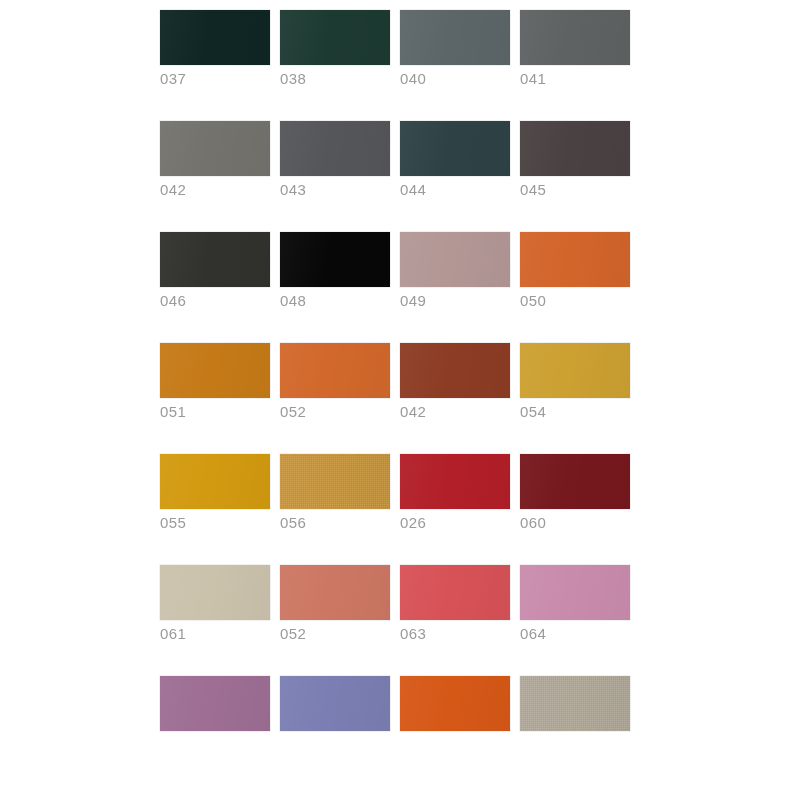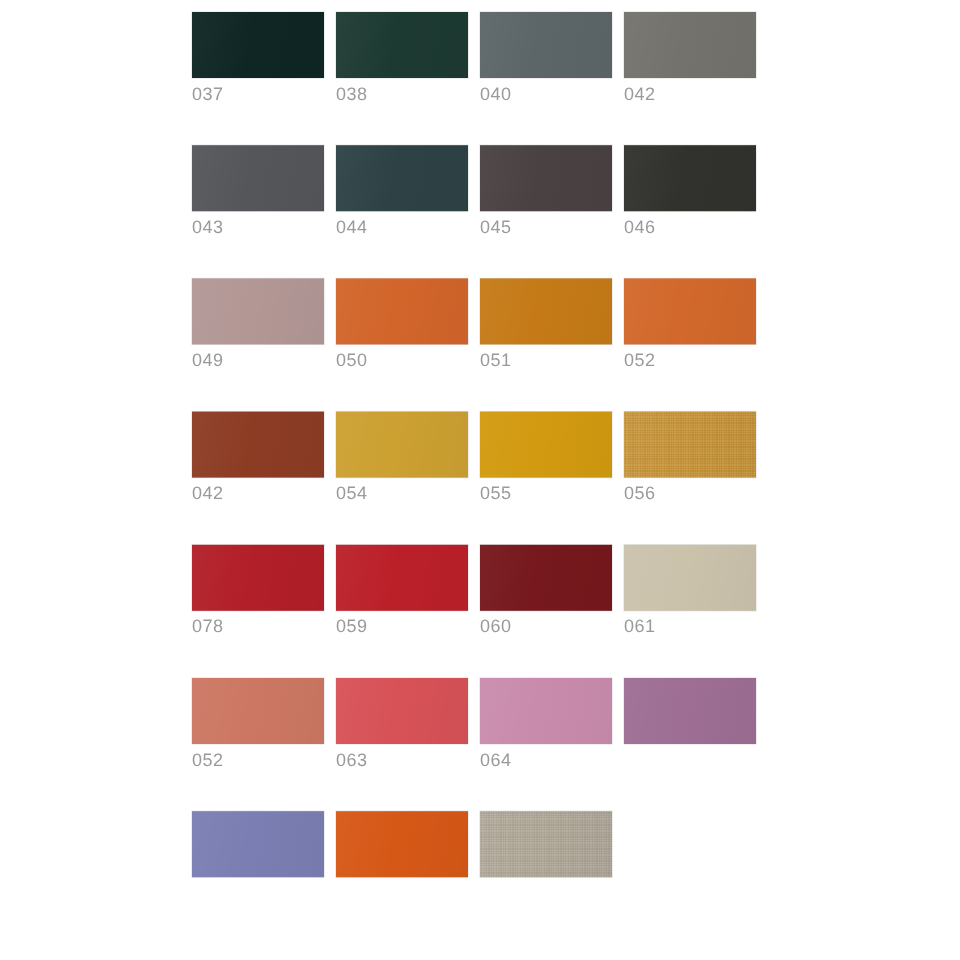--- a/index.html
+++ b/index.html
@@ -79,38 +79,46 @@
       </div>
       <div class="swatch-cell">
         <div class="swatch-chip sheen" style="background-color: rgb(29, 58, 50);"></div>
         <span class="swatch-label">038</span>
       </div>
       <div class="swatch-cell">
         <div class="swatch-chip sheen" style="background-color: rgb(92, 102, 104);"></div>
         <span class="swatch-label">040</span>
       </div>
       <div class="swatch-cell">
+        <div class="swatch-chip sheen" style="background-color: rgb(95, 98, 99);"></div>
+        <span class="swatch-label">041</span>
+      </div>
+      <div class="swatch-cell">
         <div class="swatch-chip sheen" style="background-color: rgb(116, 114, 108);"></div>
         <span class="swatch-label">042</span>
       </div>
       <div class="swatch-cell">
         <div class="swatch-chip sheen" style="background-color: rgb(85, 86, 90);"></div>
         <span class="swatch-label">043</span>
       </div>
       <div class="swatch-cell">
         <div class="swatch-chip sheen" style="background-color: rgb(46, 66, 70);"></div>
         <span class="swatch-label">044</span>
       </div>
       <div class="swatch-cell">
         <div class="swatch-chip sheen" style="background-color: rgb(74, 66, 66);"></div>
         <span class="swatch-label">045</span>
       </div>
       <div class="swatch-cell">
         <div class="swatch-chip sheen" style="background-color: rgb(49, 49, 46);"></div>
         <span class="swatch-label">046</span>
+      </div>
+      <div class="swatch-cell">
+        <div class="swatch-chip sheen" style="background-color: rgb(7, 7, 7);"></div>
+        <span class="swatch-label">048</span>
       </div>
       <div class="swatch-cell">
         <div class="swatch-chip sheen" style="background-color: rgb(178, 151, 149);"></div>
         <span class="swatch-label">049</span>
       </div>
       <div class="swatch-cell">
         <div class="swatch-chip sheen" style="background-color: rgb(210, 101, 42);"></div>
         <span class="swatch-label">050</span>
       </div>
       <div class="swatch-cell">
@@ -132,25 +140,21 @@
       <div class="swatch-cell">
         <div class="swatch-chip sheen" style="background-color: rgb(210, 154, 16);"></div>
         <span class="swatch-label">055</span>
       </div>
       <div class="swatch-cell">
         <div class="swatch-chip textured sheen" style="background-color: rgb(200, 148, 55);"></div>
         <span class="swatch-label">056</span>
       </div>
       <div class="swatch-cell">
         <div class="swatch-chip sheen" style="background-color: rgb(178, 31, 40);"></div>
-        <span class="swatch-label">078</span>
-      </div>
-      <div class="swatch-cell">
-        <div class="swatch-chip sheen" style="background-color: rgb(187, 32, 41);"></div>
-        <span class="swatch-label">059</span>
+        <span class="swatch-label">026</span>
       </div>
       <div class="swatch-cell">
         <div class="swatch-chip sheen" style="background-color: rgb(118, 24, 29);"></div>
         <span class="swatch-label">060</span>
       </div>
       <div class="swatch-cell">
         <div class="swatch-chip sheen" style="background-color: rgb(203, 194, 172);"></div>
         <span class="swatch-label">061</span>
       </div>
       <div class="swatch-cell">

